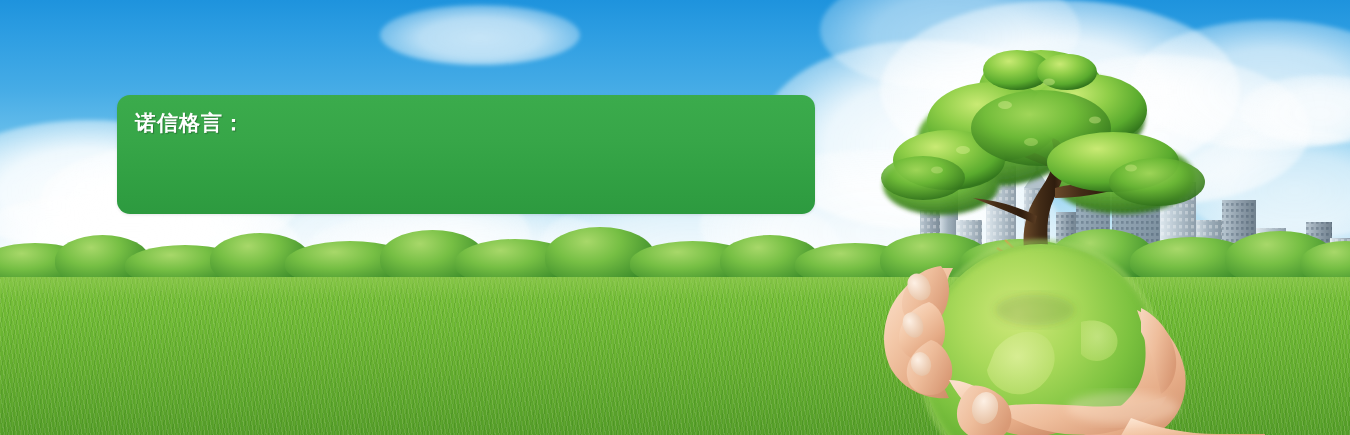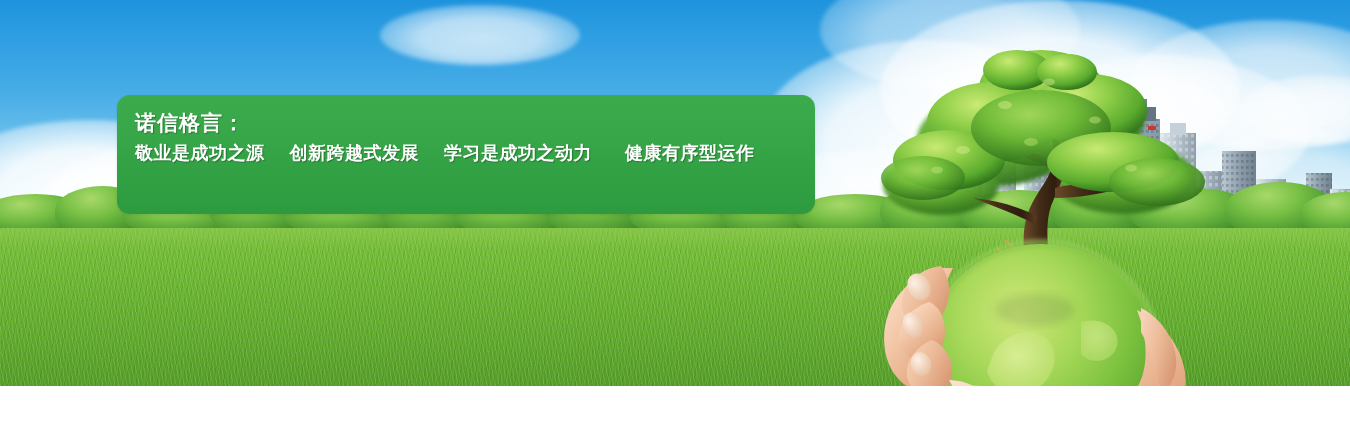--- a/index.html
+++ b/index.html
@@ -6,21 +6,21 @@
   * { margin:0; padding:0; box-sizing:border-box; }
   html, body {
     width:1350px; height:435px;
     overflow:hidden;
     background:#fff;
     font-family:"Liberation Sans","DejaVu Sans",sans-serif;
   }
 
   .banner {
     position:relative;
-    width:1350px; height:386px;
+    width:1350px; height:435px;
     overflow:hidden;
   }
 
   
   .sky {
     position:absolute; left:0; top:0; width:1350px; height:300px;
     background:
       linear-gradient(to bottom,
         #1e93dd 0%,
         #2e9ee2 12%,
@@ -475,27 +475,18 @@
         <ellipse cx="140" cy="398" rx="13" ry="16" fill="url(#nailG)" transform="rotate(12 140 398)"></ellipse>
       </g>
     </g>
   </svg>
 
   <div class="panel">
     <div class="panel-inner">
 
       <div class="motto-title">诺信格言：</div>
 
-      <div class="motto-line">
-        <span class="seg">敬业是成功之源</span>
-        <span class="gap-s"></span>
-        <span class="seg">创新跨越式发展</span>
-        <span class="gap-s"></span>
-        <span class="seg">学习是成功之动力</span>
-        <span class="gap-l"></span>
-        <span class="seg">健康有序型运作</span>
-      </div>
 
 
     </div>
   </div>
 
 </div>
 
 </body></html>

